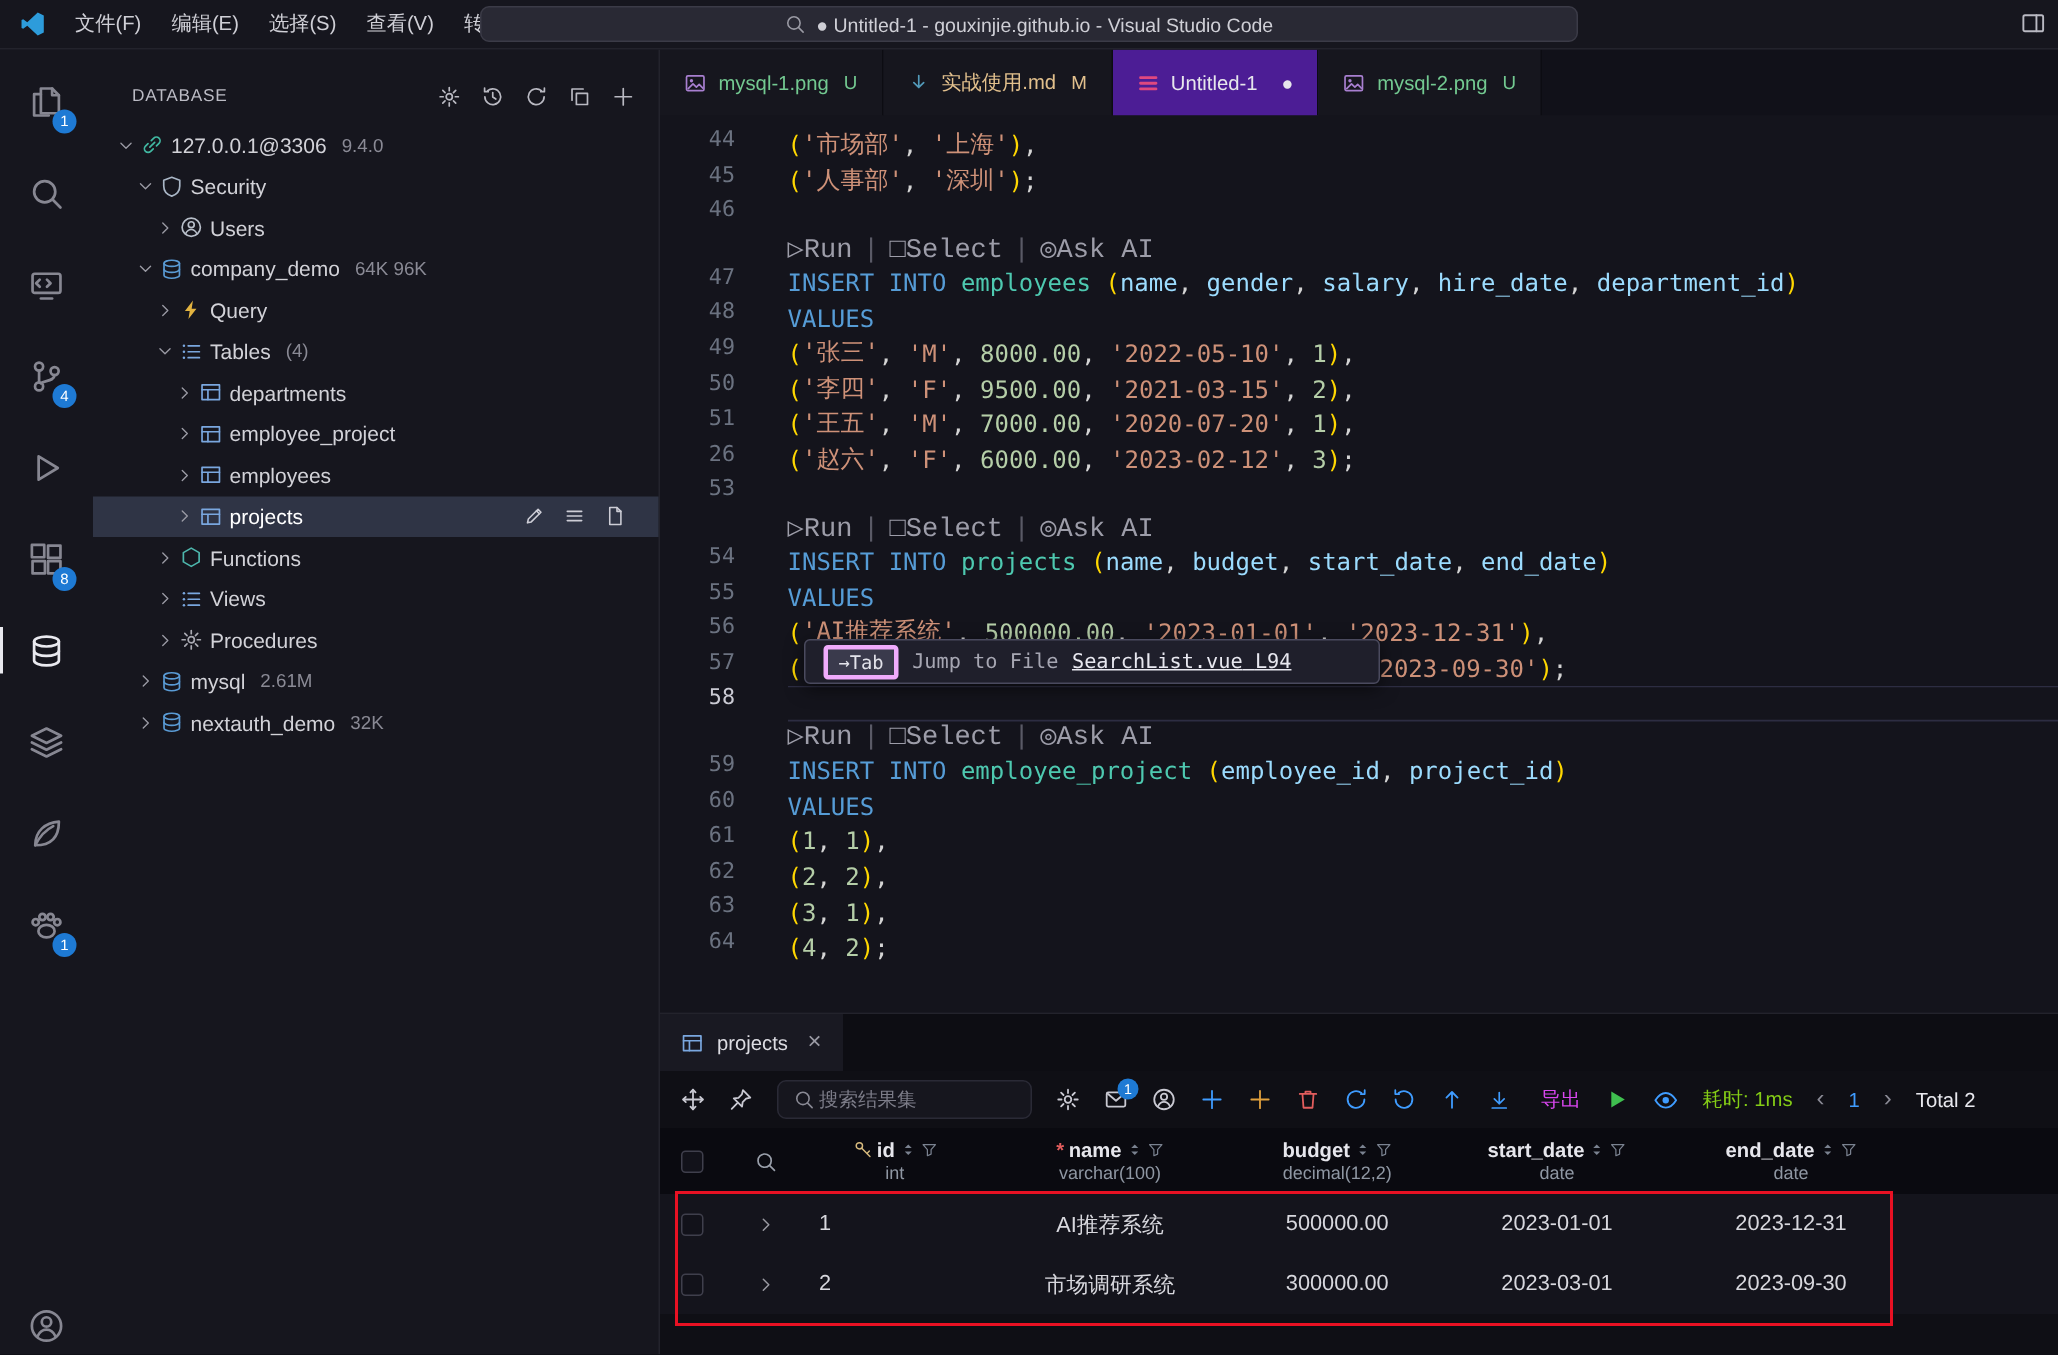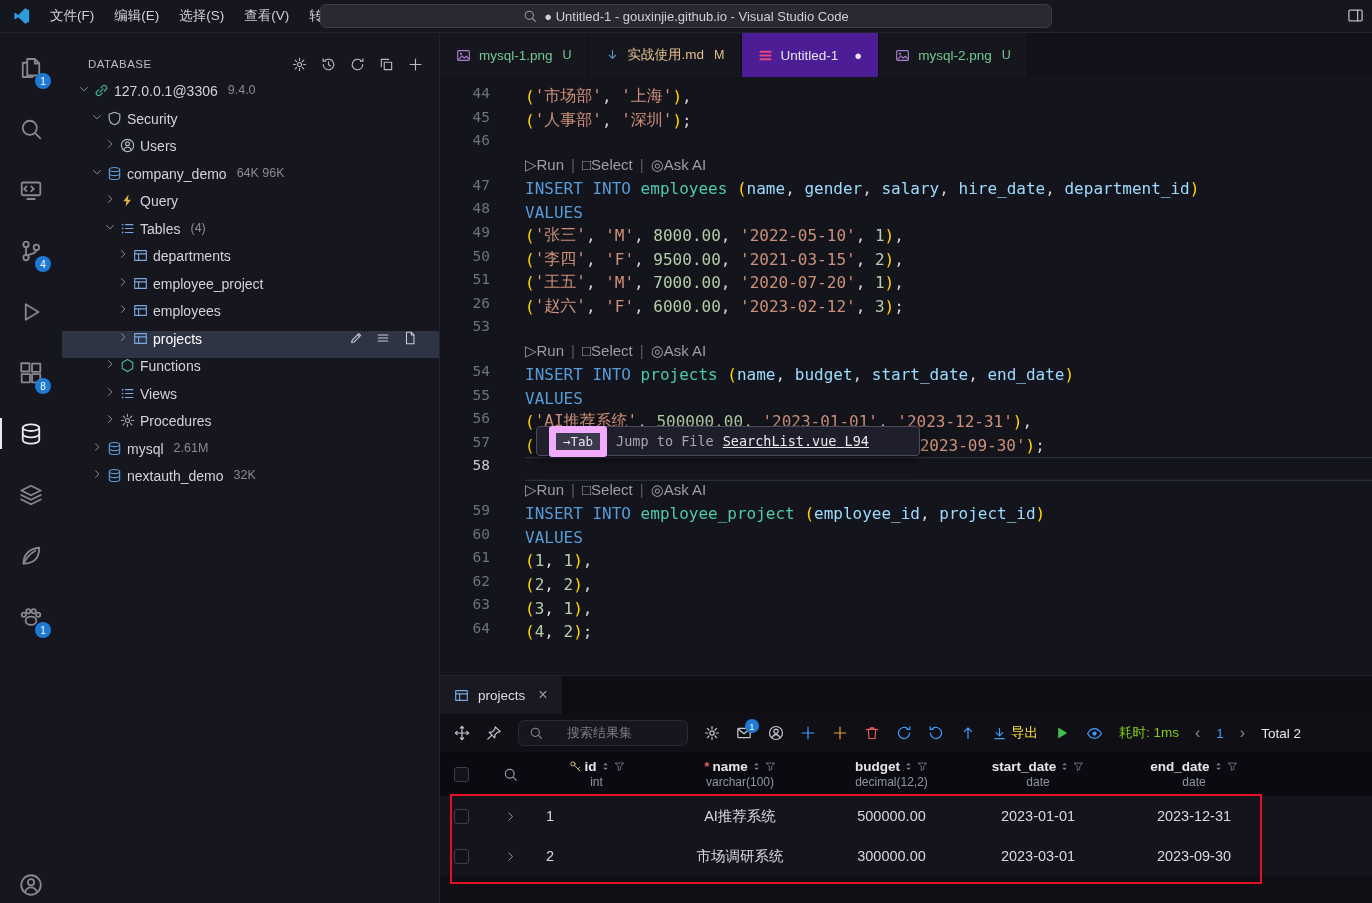--- a/index.html
+++ b/index.html
@@ -25,21 +25,21 @@
   .ab-badge{position:absolute;right:11px;bottom:9px;min-width:16px;height:16px;border-radius:9px;background:#1e7ad4;color:#fff;font-size:10px;display:flex;align-items:center;justify-content:center;padding:0 4px}
   .ab-bottom{margin-top:auto;transform:translateY(14px)}
 
   
   .sidebar{position:absolute;left:62px;top:33px;bottom:0;width:378px;background:#16161e;border-right:1px solid #23232c;padding-top:12px;z-index:4}
   .sb-header{height:38px;display:flex;align-items:center;padding:0 16px 0 26px}
   .sb-title{font-size:11.5px;letter-spacing:.5px;color:#bbbbc4}
   .sb-actions{margin-left:auto;display:flex;gap:14px;color:#b9b9c2}
   .sb-actions span{display:flex;cursor:pointer}
   .tree{font-size:14px}
-  .tree-row{height:27.5px;display:flex;gap:2px;color:#d2d2d8;cursor:pointer}
+  .tree-row{height:27.5px;display:flex;align-items:center;gap:2px;color:#d2d2d8;cursor:pointer}
   .tree-row.selected{background:#2f3445;color:#fff}
   .tree-chev{width:14px;display:flex;color:#9a9aa4;flex:none}
   .tree-icon{width:18px;display:flex;flex:none}
   .tree-meta{color:#8a8a95;font-size:12.5px;margin-left:8px;white-space:nowrap}
   .tree-actions{margin-left:auto;display:flex;gap:13px;padding-right:22px;color:#cdcdd6}
   .tree-actions span{display:flex}
   .ic-conn{color:#41b8a2}.ic-shield{color:#a9b6c6}.ic-user-circle{color:#b7bec9}
   .ic-database{color:#5a9bd5}.ic-query{color:#e2b340}.ic-list{color:#7aa7df}
   .ic-table{color:#7aa7df}.ic-hex{color:#4db6ac}.ic-gear{color:#a9a9b2}
 
@@ -56,40 +56,40 @@
 
   
   .editor{position:absolute;top:44px;left:0;right:0;height:598px;background:#14141c;font-family:"DejaVu Sans Mono","Liberation Mono",monospace;font-size:16px;padding-top:8px;overflow:hidden}
   .code-row{display:flex;height:23.6px;align-items:flex-start}
   .gutter{width:85px;flex:none;text-align:right;padding-right:35px;color:#6b7280;font-size:14.5px}
   .code-row.cur .gutter{color:#c9c9d2}
   .line-content{flex:1;white-space:pre;height:100%;display:flex;align-items:center}
   .code-row.cur .line-content{box-shadow:inset 0 1.2px 0 #2d2d42, inset 0 -1.2px 0 #2d2d42}
   .tok-k{color:#569cd6}.tok-e{color:#4ec9b0}.tok-c{color:#9cdcfe}.tok-s{color:#ce9178}
   .tok-n{color:#b5cea8}.tok-d{color:#d4d4d4}.tok-p{color:#ffd700}
-  .lens-row{display:flex;height:21px;align-items:flex-start;font-family:Liberation Sans, sans-serif;font-size:15px;color:#8d8d99}
+  .lens-row{display:flex;height:21px;align-items:flex-end;font-family:Liberation Mono, monospace;font-size:18px;color:#8d8d99}
   .gutter-sp{width:85px;flex:none}
   .lens a{color:#9d9da9;cursor:pointer;text-decoration:none}
   .lens i{font-style:normal;color:#5a5a66;margin:0 7px}
   .jump-tip{position:absolute;left:96px;top:349px;height:30px;min-width:384px;display:flex;align-items:center;gap:9px;background:#1f1f2b;border:1px solid #4a4a5e;border-radius:4px;padding:0 12px;font-family:"DejaVu Sans Mono","Liberation Mono",monospace;font-size:13.5px;color:#a6a6b2;box-shadow:0 3px 12px rgba(0,0,0,.55);z-index:3;white-space:nowrap}
-  .key-badge{background:#3a3a4c;border:7px solid #f0abfc;border-radius:3px;padding:1px 7px;color:#e2e2ea;font-size:12.5px}
+  .key-badge{background:#3a3a4c;border:3px solid #f0abfc;border-radius:3px;padding:1px 7px;color:#e2e2ea;font-size:12.5px}
   .jump-link{color:#e8e8f0;text-decoration:underline}
 
   
   .panel{position:absolute;left:0;right:0;top:642px;bottom:0;background:#0f0f15;border-top:1px solid #23232c}
   .panel-tabs{height:38px;background:#0d0d13;display:flex;align-items:stretch}
   .ptab{display:flex;align-items:center;gap:9px;padding:0 14px;background:#191922;color:#dcdce2;font-size:13.5px;cursor:pointer}
   .ptab .close{color:#9a9aa4;margin-left:4px;font-size:16px;line-height:1;cursor:pointer}
   .panel-toolbar{height:38px;display:flex;align-items:center;gap:16px;padding:0 12px 0 14px;color:#c9c9d2}
   .ticon{display:flex;cursor:pointer;position:relative}
   .c-blue{color:#3f9cff}.c-orange{color:#e2a13d}.c-red{color:#e25d5d}.c-green{color:#3fbf4f}
-  .result-search{width:170px;height:26px;background:#16161e;border:1px solid #2a2a36;border-radius:6px;display:flex;align-items:center;gap:24px;padding:0 10px;color:#7c7c88;font-size:13px;cursor:text}
+  .result-search{width:170px;height:26px;background:#16161e;border:1px solid #2a2a36;border-radius:6px;display:flex;align-items:center;gap:3px;padding:0 10px;color:#7c7c88;font-size:13px;cursor:text}
   .rs-icon{display:flex;color:#8a8a95}
   .mini-badge{position:absolute;top:-6px;right:-7px;min-width:14px;height:14px;border-radius:7px;background:#1e7ad4;color:#fff;font-size:9.5px;font-style:normal;display:flex;align-items:center;justify-content:center;padding:0 3px}
-  .export-btn{display:flex;align-items:center;gap:4px;background:none;border:none;color:#fde047;font-size:13.5px;font-family:inherit;cursor:pointer}
+  .export-btn{display:flex;align-items:center;gap:20px;background:none;border:none;color:#d946ef;font-size:13.5px;font-family:inherit;cursor:pointer}
   .exp-ic{display:flex}
   .elapsed{font-size:13.5px;color:#84cc16;white-space:nowrap}
   .pg-chev{color:#8a8a95;font-size:16px;cursor:pointer;line-height:1}
   .pg-num{color:#3f9cff;font-size:13.5px;cursor:pointer}
   .total{font-size:13.5px;color:#e8e8ee;white-space:nowrap}
   .grid-head{height:44px;background:#0a0a10;display:grid;grid-template-columns:42px 56px 117px 170px 133px 160px 152px 1fr;align-items:center}
   .gh-cell{display:flex;flex-direction:column;align-items:center;justify-content:center;gap:1px;cursor:pointer}
   .gh-top{display:flex;align-items:center;gap:3px;font-size:13.5px;font-weight:bold;color:#e6e6ec;white-space:nowrap}
   .gh-type{font-size:12px;color:#8f97a3;white-space:nowrap}
   .star{color:#e25d5d;font-weight:bold}

